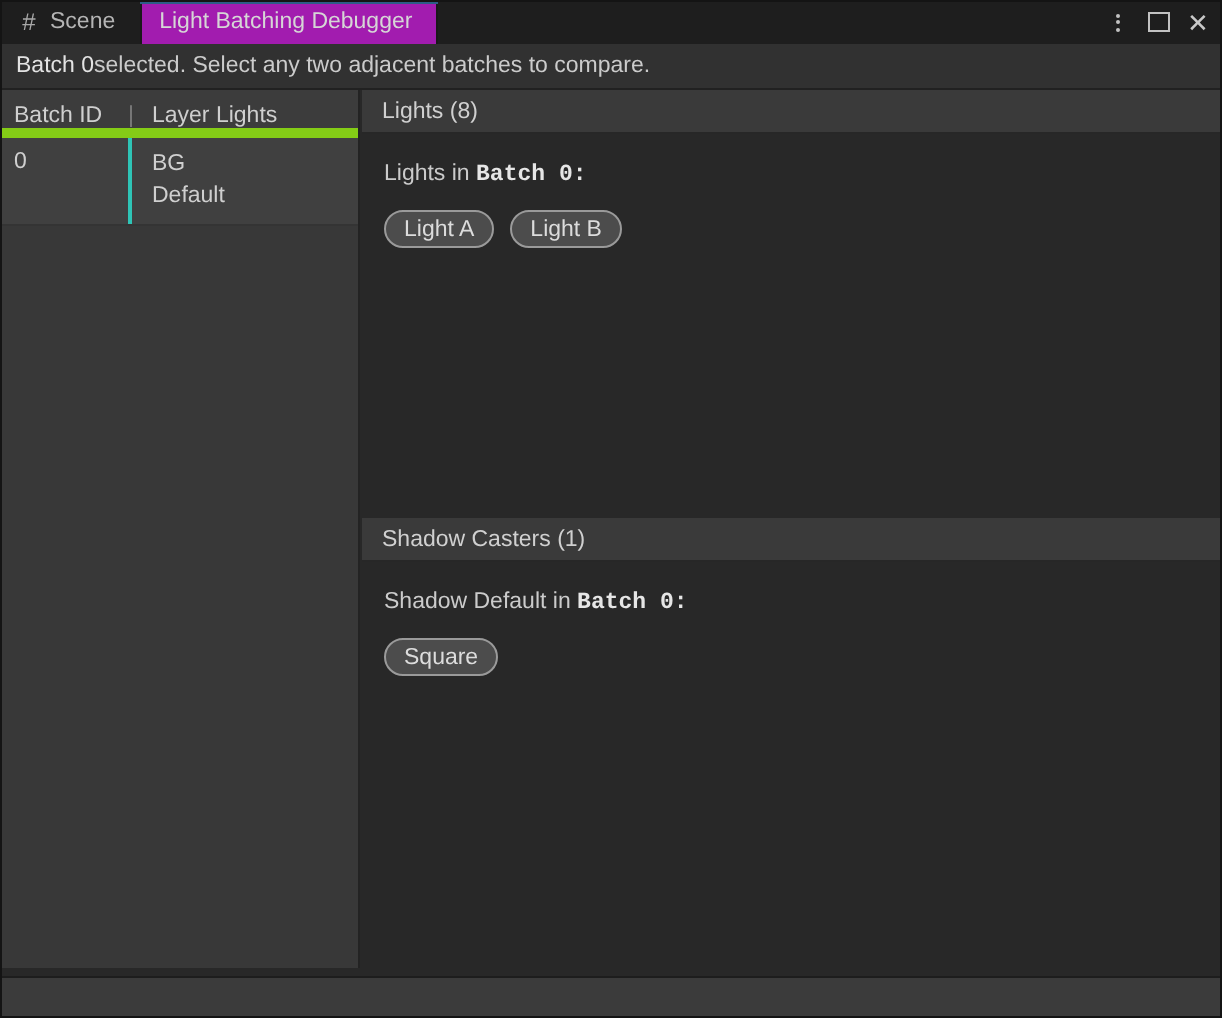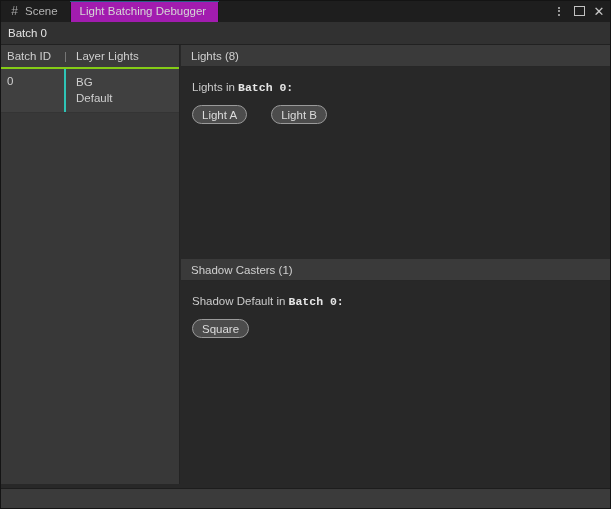--- a/index.html
+++ b/index.html
@@ -136,23 +136,23 @@
     left: 0; top: 45px;
     width: 180px;
     height: 439px;
     background: #383838;
     border-right: 1px solid #232323;
     box-sizing: border-box;
   }
   .th-row {
     height: 24px;
     background: #3c3c3c;
-    border-bottom: 2px solid #84cc16;
-    display: flex;
-    align-items: center;
+    border-bottom: 5px solid #84cc16;
+    display: flex;
+    align-items: flex-end;
     box-sizing: border-box;
     font-size: 11.5px;
     color: #cfcfcf;
   }
   .th-batch { width: 64px; padding-left: 7px; box-sizing: border-box; }
   .th-sep { color: #7c7c7c; width: 8px; }
   .th-layer { padding-left: 4px; }
 
   .trow {
     height: 44px;
@@ -213,21 +213,21 @@
   }
   .sec-lights-body { height: 192px; }
   .sec-shadow-body { height: 193px; }
   .sec-caption {
     font-size: 11.5px;
     color: #cbcbcb;
     margin-bottom: 11px;
   }
   .sec-caption b { color: #e6e6e6; font-weight: bold; font-family: Liberation Mono, monospace; }
 
-  .pillrow { display: flex; gap: 24px; flex-wrap: wrap; }
+  .pillrow { display: flex; gap: 8px; flex-wrap: wrap; }
   .pill {
     display: inline-flex;
     align-items: center;
     justify-content: center;
     height: 19px;
     padding: 0 9px;
     border-radius: 10px;
     background: #4c4c4c;
     border: 1px solid #9a9a9a;
     color: #dcdcdc;
@@ -289,20 +289,21 @@
         <span class="maxsq"></span>
       </div>
       <div class="winbtn">
         <span class="xicon">✕</span>
       </div>
     </div>
   </div>
 
   <div class="infobar">
     <b>Batch 0</b>
+      <span> selected. Select any two adjacent batches to compare.</span>
   </div>
 
   <div class="leftpanel">
     <div class="th-row">
       <span class="th-batch">Batch ID</span>
       <span class="th-sep">|</span>
       <span class="th-layer">Layer Lights</span>
     </div>
 
     <div class="trow">

